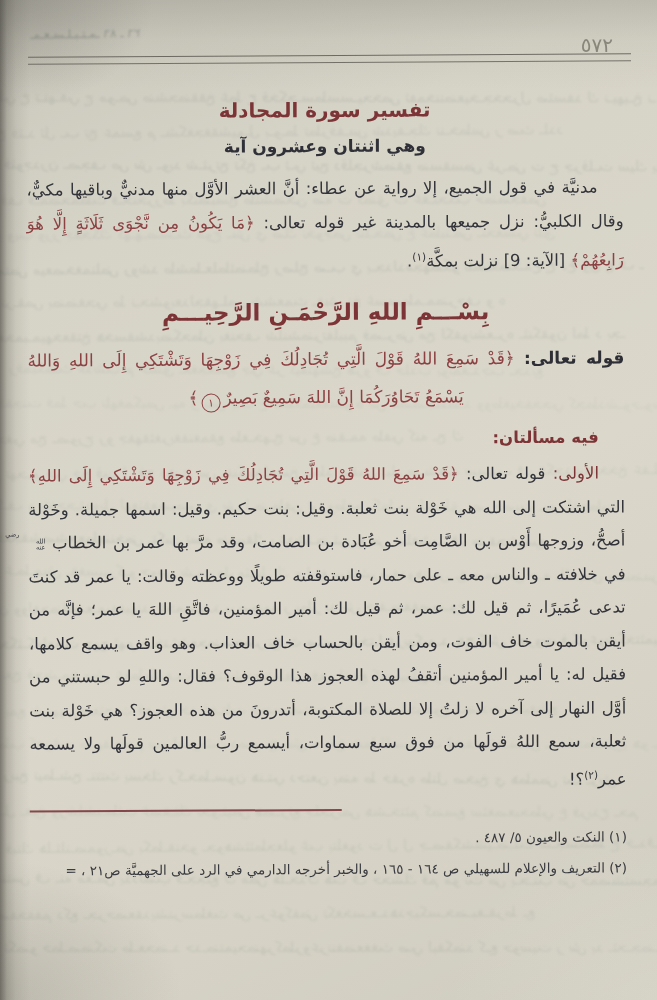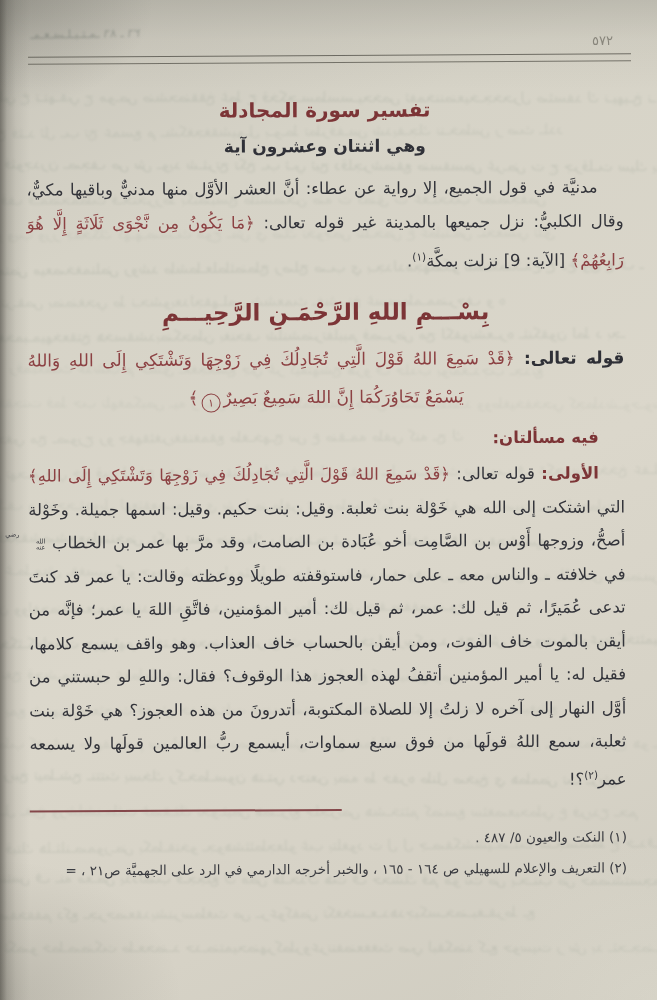--- a/index.html
+++ b/index.html
@@ -16,21 +16,21 @@
      radial-gradient(300px 240px at 100% 100%,rgba(235,232,220,.25),transparent 70%);}
   
   .bleed{position:absolute;inset:0;z-index:1;overflow:hidden;pointer-events:none;}
   .bleed-row{position:absolute;white-space:nowrap;transform:scaleX(-1);
     color:#5f7365;filter:blur(1.3px);font-size:15px;letter-spacing:1px;}
   
   .header-rule{position:absolute;left:28px;right:26px;top:55px;height:6px;z-index:3;
     border-top:1.6px solid rgba(92,90,82,.85);border-bottom:1.6px solid rgba(92,90,82,.8);
     transform:rotate(-.35deg);}
   .page-number{position:absolute;top:33px;right:44px;z-index:3;
-    font-size:13px;color:rgba(112,110,100,.75);letter-spacing:1px;}
+    font-size:20px;color:rgba(112,110,100,.75);letter-spacing:1px;}
   .top-scribble{position:absolute;top:26px;left:30px;width:205px;height:13px;z-index:1;
     transform:scaleX(-1) rotate(1deg);color:rgba(90,100,92,.4);filter:blur(1px);
     font-size:12px;white-space:nowrap;overflow:hidden;}
   
   .content{position:absolute;top:66px;right:32px;left:28px;z-index:3;direction:rtl;
     transform:rotate(-.3deg);color:#33343a;}
   .title{margin:32px 0 0;text-align:center;font-size:20px;font-weight:bold;color:#7c3436;}
   .subtitle{margin:14px 0 0;text-align:center;font-size:17px;font-weight:bold;color:#303138;}
   .intro{margin:16px 0 0;font-size:16.5px;line-height:34px;text-align:justify;text-indent:26px;}
   .quran{color:#8c4143;}
@@ -38,21 +38,21 @@
   .basmala{margin:20px 0 6px;text-align:center;font-size:23px;font-weight:bold;color:#7c3436;
     letter-spacing:.5px;}
   .verse-l1{margin:16px 0 0;font-size:17px;line-height:36px;text-align:justify;text-align-last:justify;}
   .verse-label{font-weight:bold;color:#2e2f36;}
   .verse-l2{margin:2px 0 0;font-size:17px;line-height:36px;text-align:center;}
   .ayah-circle{display:inline-flex;align-items:center;justify-content:center;
     width:17px;height:17px;border:1.3px solid #8c4143;border-radius:50%;
     font-size:10.5px;color:#8c4143;vertical-align:-3px;margin:0 3px;}
   .masala{margin:14px 0 0;font-size:16.5px;font-weight:bold;color:#7c3436;text-indent:26px;}
   .body-par{margin:10px 0 0;font-size:16.5px;line-height:33.5px;text-align:justify;text-indent:26px;}
-  .issue-label{font-weight:bold;color:#7c3436;}
+  .issue-label{font-weight:normal;color:#7c3436;}
   .honorific{display:inline-block;width:17px;font-size:6.5px;line-height:6.5px;
     vertical-align:-1px;color:#3a3b40;text-align:right;white-space:normal;}
   .fn-sep{margin:12px 0 0;margin-right:285px;border-top:2px solid #84474a;height:0;}
   .footnotes{margin:14px 0 0;font-size:13.5px;line-height:27px;color:#3a3b40;}
   .footnote{margin:0 0 4px;text-align:right;}
 </style>
 </head>
 <body>
 
 <div class="photo">

